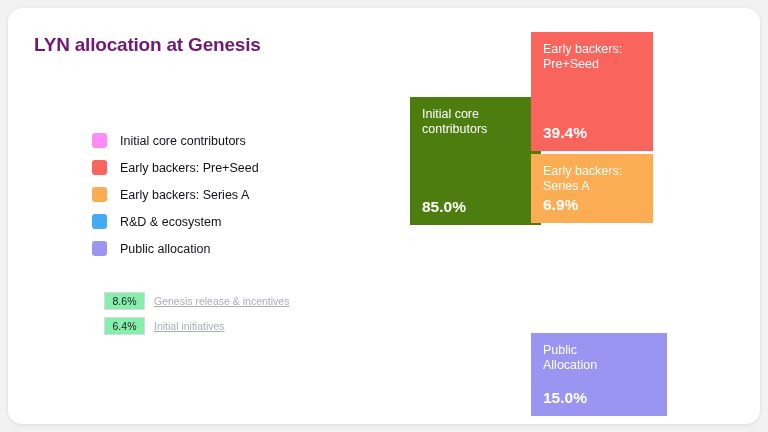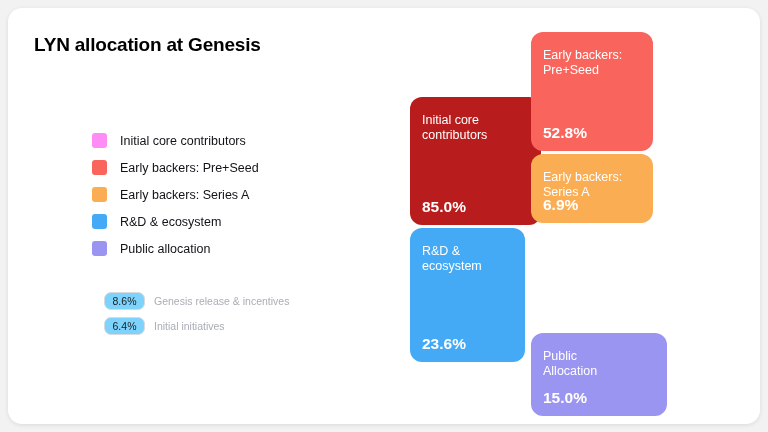--- a/index.html
+++ b/index.html
@@ -23,21 +23,21 @@
     border-radius: 14px;
     box-shadow: 0 1px 4px rgba(0,0,0,0.10);
     overflow: hidden;
   }
   .title {
     position: absolute;
     left: 26px;
     top: 26px;
     font-size: 19px;
     font-weight: bold;
-    color: #000000;
+    color: #701a75;
     letter-spacing: -0.2px;
   }
 
   
   .legend {
     position: absolute;
     left: 84px;
     top: 119px;
     width: 300px;
   }
@@ -65,48 +65,49 @@
     top: 281px;
   }
   .subnote-row {
     display: flex;
     align-items: center;
     height: 23px;
     margin-bottom: 2px;
   }
   .subnote-chip {
     border: 1px solid #d8dade;
-    border-radius: 7px;
+    border-radius: 0;
     font-size: 10.5px;
     color: #1a1c20;
     padding: 2px 6px;
     min-width: 27px;
     text-align: center;
-    background: #7dd3fc;
+    background: #86efac;
   }
   .subnote-text {
     margin-left: 9px;
     font-size: 10.5px;
     color: #a9adb4;
     white-space: nowrap;
+    text-decoration: underline;
   }
 
   
   .chart {
     position: absolute;
     left: 402px;
     top: 24px;
     width: 250px;
     height: 384px;
   }
   .block {
     position: absolute;
-    border-radius: 12px;
+    border-radius: 0;
     box-sizing: border-box;
-    padding: 16px 12px;
+    padding: 10px 12px;
     color: #ffffff;
   }
   .block .name {
     font-size: 12.5px;
     line-height: 15px;
     font-weight: normal;
     white-space: pre-line;
   }
   .block .pct {
     position: absolute;
@@ -151,34 +152,29 @@
         <span class="subnote-chip">8.6%</span>
         <span class="subnote-text">Genesis release &amp; incentives</span>
       </div>
       <div class="subnote-row">
         <span class="subnote-chip">6.4%</span>
         <span class="subnote-text">Initial initiatives</span>
       </div>
     </div>
 
   <div class="chart">
-      <div class="block" style="left: 0px; top: 65px; width: 131px; height: 128px; background: #b91c1c;">
+      <div class="block" style="left: 0px; top: 65px; width: 131px; height: 128px; background: #4d7c0f;">
         <div class="name">Initial core
 contributors</div>
         <div class="pct">85.0%</div>
       </div>
-      <div class="block" style="left: 0px; top: 196px; width: 115px; height: 134px; background: rgb(69, 170, 245);">
-        <div class="name">R&amp;D &amp;
-ecosystem</div>
-        <div class="pct">23.6%</div>
-      </div>
       <div class="block" style="left: 121px; top: 0px; width: 122px; height: 119px; background: rgb(249, 101, 92);">
         <div class="name">Early backers:
 Pre+Seed</div>
-        <div class="pct">52.8%</div>
+        <div class="pct">39.4%</div>
       </div>
       <div class="block" style="left: 121px; top: 122px; width: 122px; height: 69px; background: rgb(251, 173, 84);">
         <div class="name">Early backers:
 Series A</div>
         <div class="pct">6.9%</div>
       </div>
       <div class="block" style="left: 121px; top: 301px; width: 136px; height: 83px; background: rgb(155, 149, 242);">
         <div class="name">Public
 Allocation</div>
         <div class="pct">15.0%</div>

